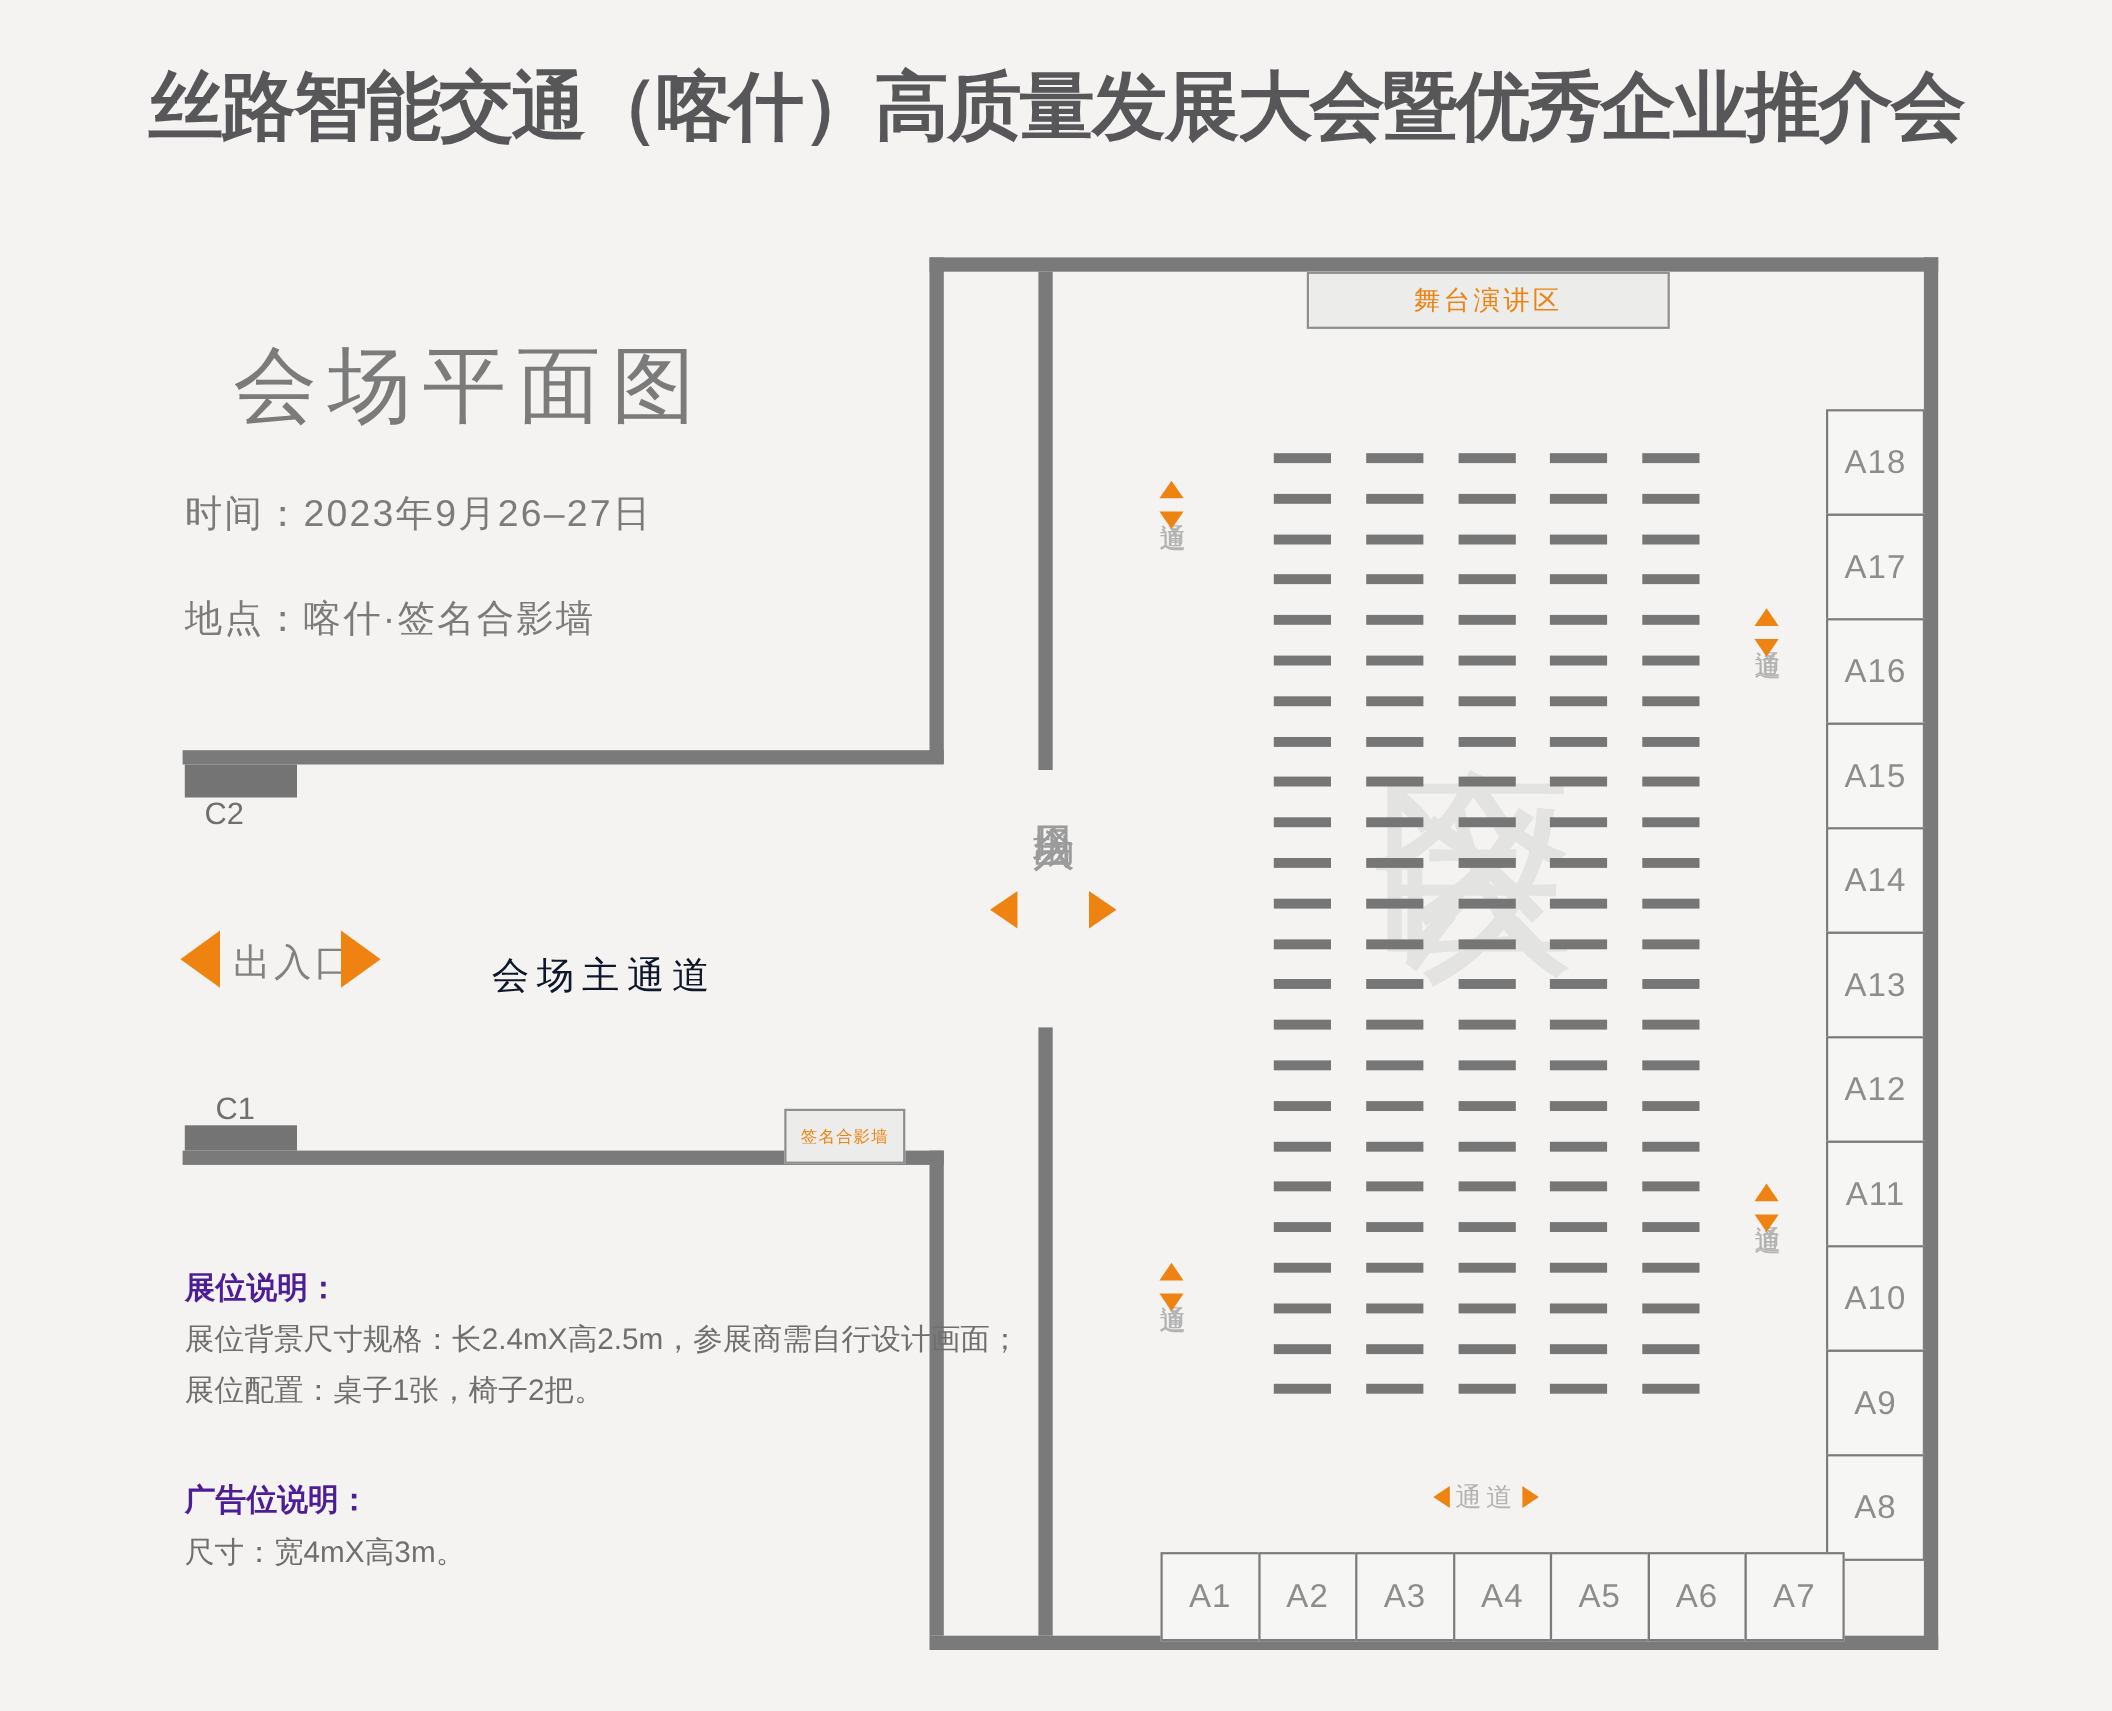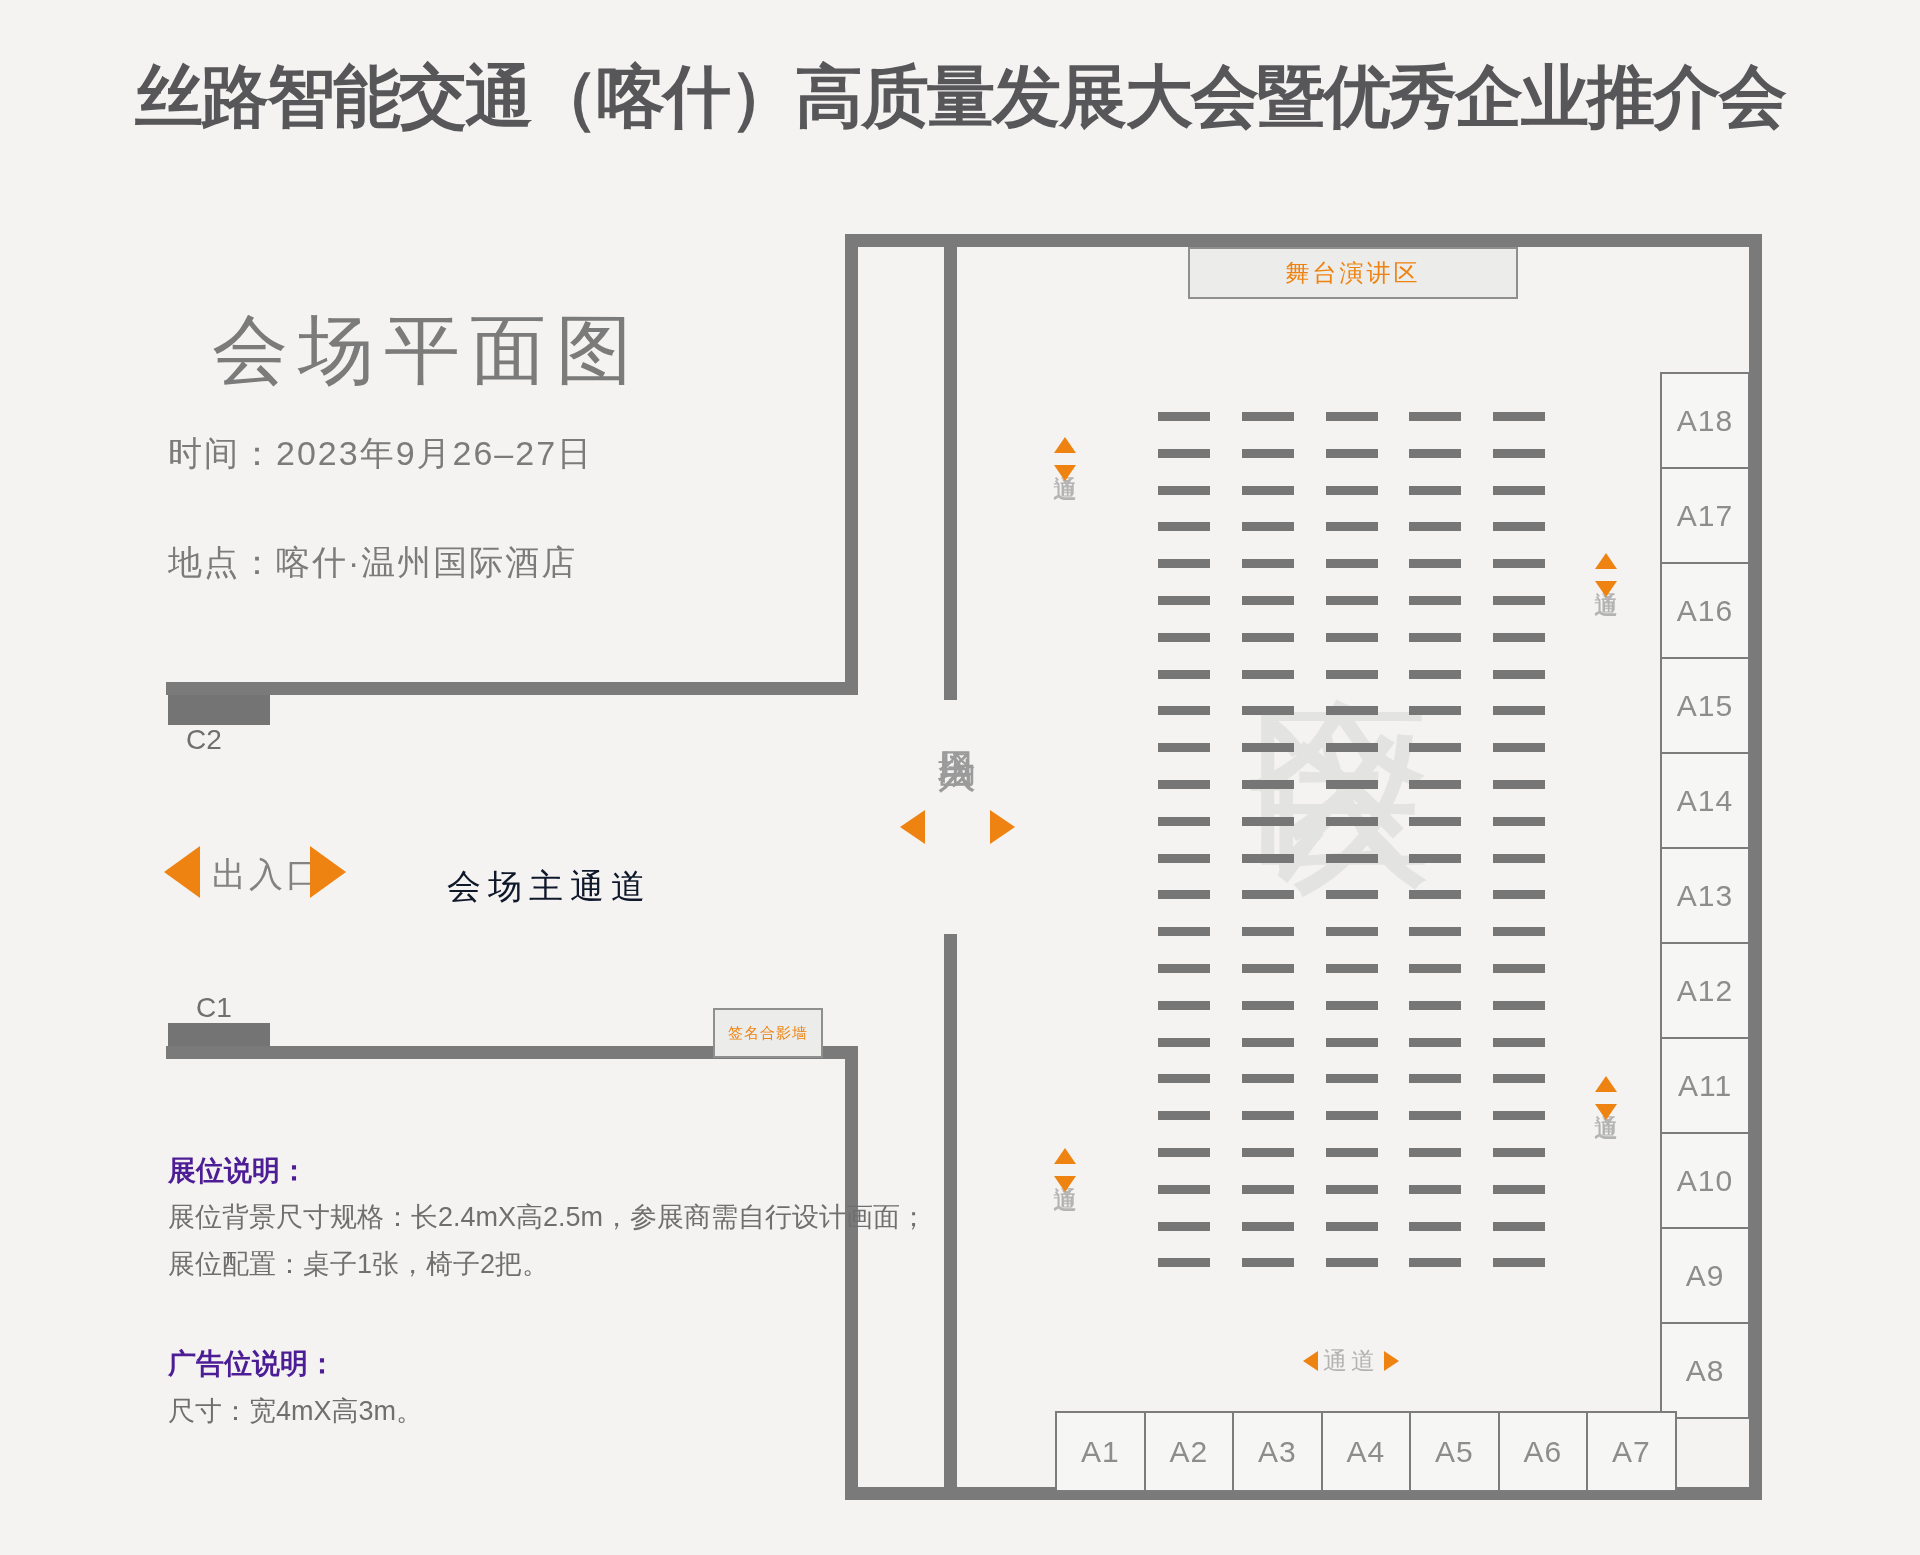--- a/index.html
+++ b/index.html
@@ -51,22 +51,22 @@
   .h-aisle .h-text{font-size:24px;color:#b3b3b3;letter-spacing:4px;margin:0 5px;}
 </style>
 </head>
 <body>
 
 <div class="canvas">
 
   <div class="page-title">丝路智能交通（喀什）高质量发展大会暨优秀企业推介会</div>
 
   <div class="plan-heading">会场平面图</div>
-  <div class="info-line" style="top:431px;">时间：2023年9月26–27日</div>
-  <div class="info-line" style="top:540px;">地点：喀什·温州国际酒店</div>
+  <div class="info-line" style="top:444px;">时间：2023年9月26–27日</div>
+  <div class="info-line" style="top:540px;">地点：喀什·签名合影墙</div>
 
   <div class="wall" style="left:845px;top:234px;width:917px;height:13px;"></div>
   <div class="wall" style="left:1749px;top:234px;width:13px;height:1266px;"></div>
   <div class="wall" style="left:845px;top:1487px;width:917px;height:13px;"></div>
   <div class="wall" style="left:845px;top:234px;width:13px;height:460px;"></div>
   <div class="wall" style="left:166px;top:682px;width:692px;height:13px;"></div>
   <div class="wall" style="left:944px;top:247px;width:13px;height:453px;"></div>
   <div class="wall" style="left:944px;top:934px;width:13px;height:553px;"></div>
   <div class="wall" style="left:845px;top:1046px;width:13px;height:441px;"></div>
   <div class="wall" style="left:166px;top:1046px;width:692px;height:13px;"></div>

